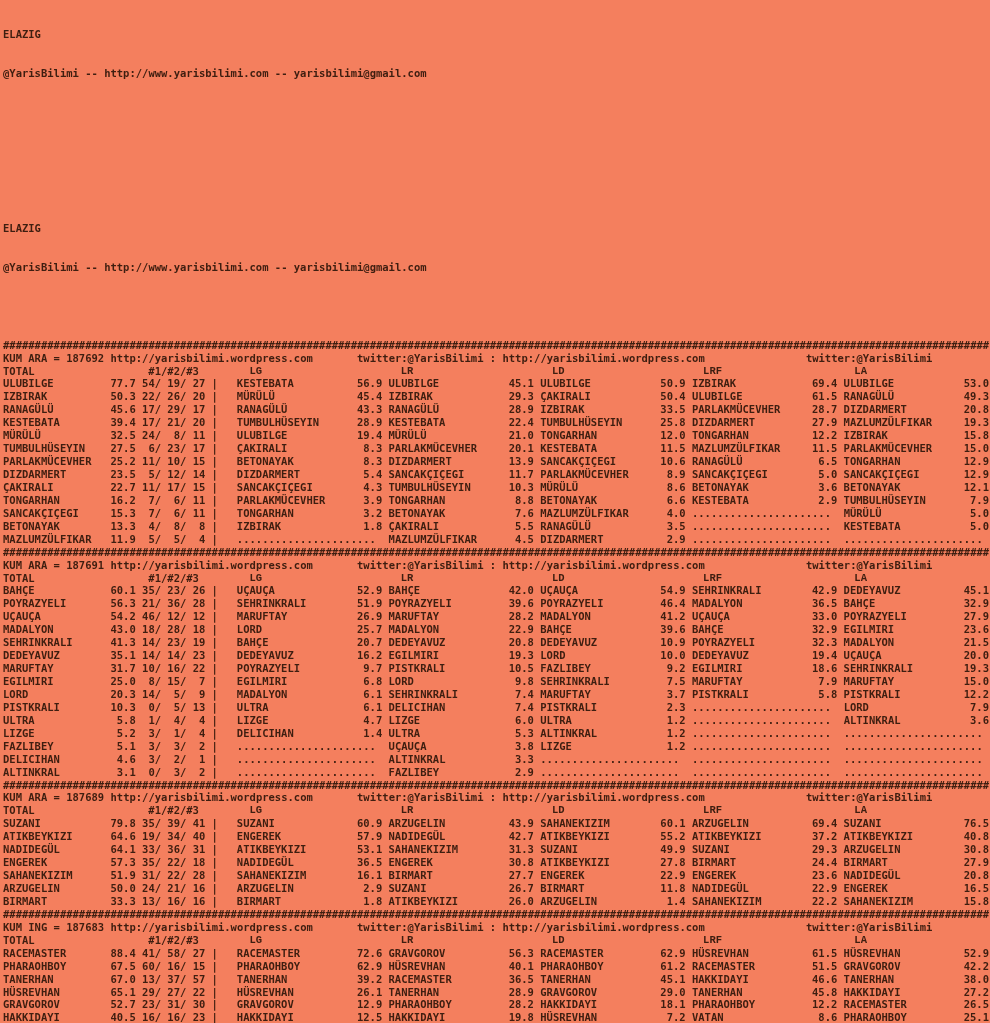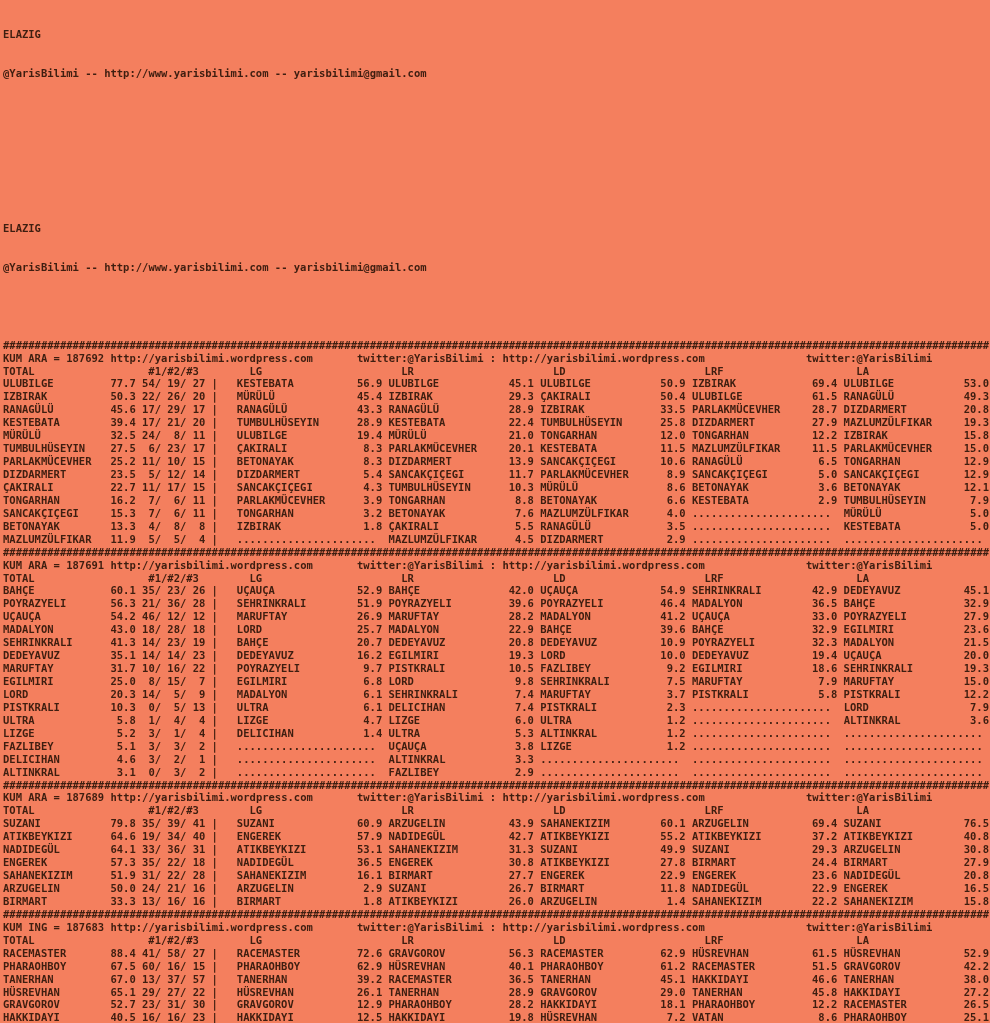--- a/index.html
+++ b/index.html
@@ -20,21 +20,21 @@
   .ln span{display:inline-block;vertical-align:top;white-space:pre;overflow:visible;}
   .w-tn{width:16ch;}
   .w-tv{width:5ch;text-align:right;}
   .w-st{width:11ch;text-align:center;}
   .w-st.hl{text-align:center;}
   .w-sep{width:5ch;}
   .w-pn{width:18ch;}
   .w-pv{width:5ch;text-align:right;}
   .w-gap{width:1ch;}
   .w-dots{width:23ch;}
-  .w-ph{width:24ch;}
+  .w-ph{width:24ch;font-family:Liberation Mono, monospace;}
 </style>
 </head>
 <body>
 
 <div class="screen">
   <div class="ln">ELAZIG</div>
   <div class="ln">@YarisBilimi -- http://www.yarisbilimi.com -- yarisbilimi@gmail.com</div>
   <div class="ln"></div>
   <div class="ln"></div>
   <div class="ln"></div>

